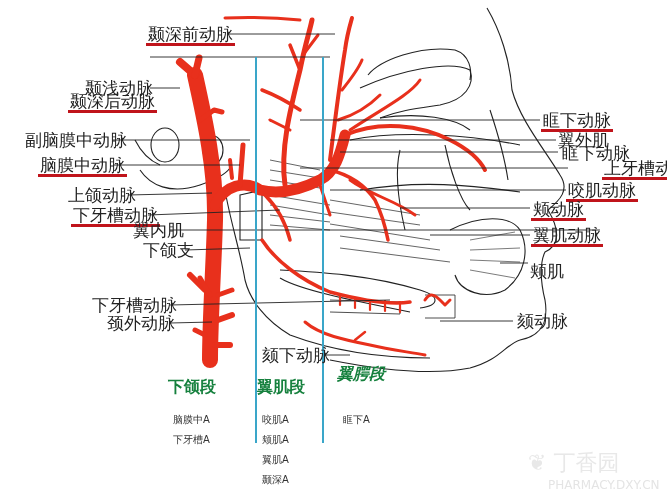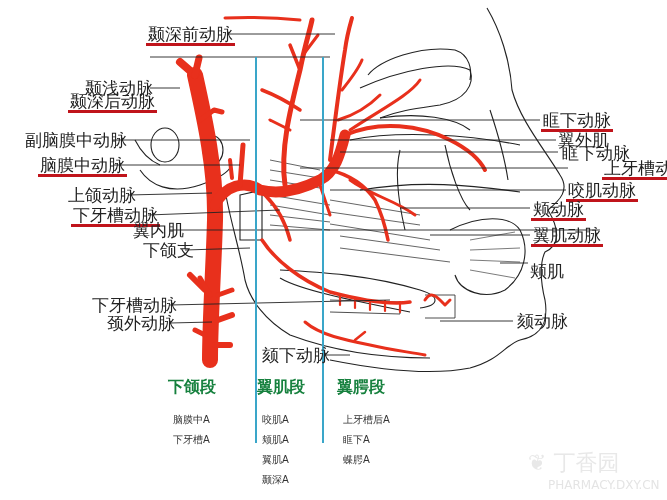--- a/index.html
+++ b/index.html
@@ -191,24 +191,22 @@
 </div>
 
 <div class="seg-title" style="left:257px;top:377px;">翼肌段</div>
 <div class="seg-list" style="left:262px;top:410px;">
   <div>咬肌A</div>
   <div>颊肌A</div>
   <div>翼肌A</div>
   <div>颞深A</div>
 </div>
 
-<div class="seg-title" style="left:337px;top:377px;">翼腭段</div>
+<div class="seg-title" style="left:337px;top:364px;font-style:italic;">翼腭段</div>
 <div class="seg-list" style="left:343px;top:410px;">
-  <div>上牙槽后A</div>
   <div>眶下A</div>
-  <div>蝶腭A</div>
 </div>
 
 <div class="watermark">
   <span>❦</span>
   <span>丁香园</span>
   <small>PHARMACY.DXY.CN</small>
 </div>
 
 </body></html>

